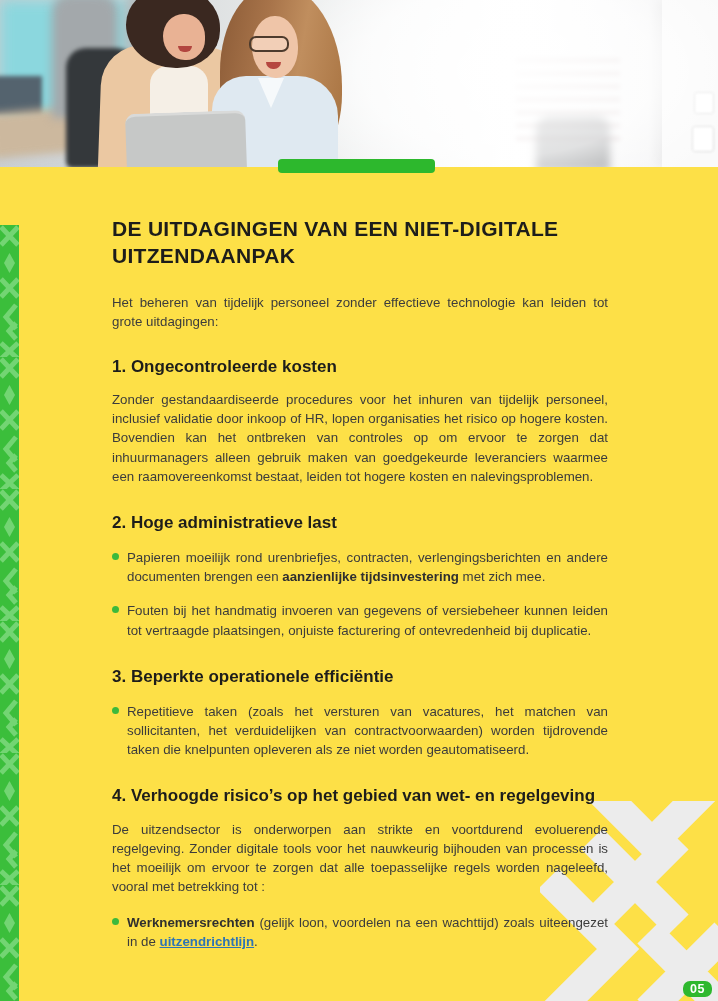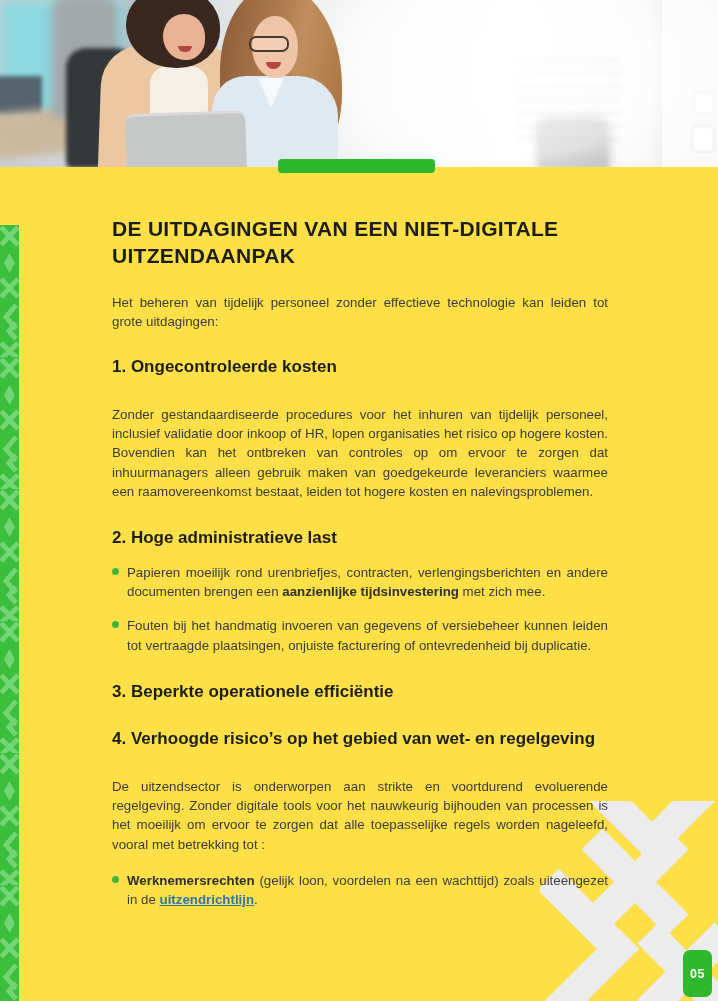--- a/index.html
+++ b/index.html
@@ -59,34 +59,34 @@
   
   .content { position: relative; z-index: 2; margin: 0 110px 0 112px; color: #3c3c3c; }
   .title {
     margin-top: 48px; font-size: 21px; font-weight: bold; color: #1d1d1b;
     letter-spacing: 0.3px; line-height: 1.3; text-transform: uppercase;
   }
   .body-text { font-size: 13.3px; line-height: 1.44; text-align: justify; color: #3c3c3c; }
   .intro { margin-top: 23px; }
   .sec-head { font-size: 17px; font-weight: bold; color: #1d1d1b; line-height: 1.25; }
   .mt-h { margin-top: 26px; }
-  .mt-p { margin-top: 28px; }
+  .mt-p { margin-top: 13px; }
   .bullets { list-style: none; margin-top: 15px; }
   .bullets li { position: relative; padding-left: 15px; margin-bottom: 15px; }
   .bullets li:last-child { margin-bottom: 0; }
   .bullets li .dot {
     position: absolute; left: 0; top: 5px; width: 7px; height: 7px;
     border-radius: 50%; background: #3cb93c;
   }
   strong { color: #2f2f2f; }
   a.doc-link { color: #2e74b5; font-weight: bold; text-decoration: underline; cursor: pointer; }
 
   
   .page-num {
-    position: absolute; right: 6px; bottom: 4px; width: 29px; height: 47px;
+    position: absolute; right: 6px; bottom: 4px; width: 29px; height: 16px;
     background: #2eb82e; border-radius: 7px; color: #fff; font-weight: bold;
     font-size: 12.5px; display: flex; align-items: center; justify-content: center;
     z-index: 4; letter-spacing: 0.5px;
   }
 </style>
 </head>
 <body>
 
 <div class="page">
 
@@ -158,20 +158,23 @@
       <li>
         <span class="dot"></span><span>Papieren moeilijk rond urenbriefjes, contracten, verlengingsberichten en andere documenten brengen een </span><strong>aanzienlijke tijdsinvestering</strong><span> met zich mee.</span>
       </li>
       <li>
         <span class="dot"></span><span>Fouten bij het handmatig invoeren van gegevens of versiebeheer kunnen leiden tot vertraagde plaatsingen, onjuiste facturering of ontevredenheid bij duplicatie.</span>
       </li>
     </ul>
 
     <h2 class="sec-head mt-h">3. Beperkte operationele efficiëntie</h2>
     <ul class="bullets body-text">
+      <li>
+        <span class="dot"></span><span>Repetitieve taken (zoals het versturen van vacatures, het matchen van sollicitanten, het verduidelijken van contractvoorwaarden) worden tijdrovende taken die knelpunten opleveren als ze niet worden geautomatiseerd.</span>
+      </li>
     </ul>
 
     <h2 class="sec-head mt-h">4. Verhoogde risico’s op het gebied van wet- en regelgeving</h2>
     <p class="body-text mt-p">De uitzendsector is onderworpen aan strikte en voortdurend evoluerende regelgeving. Zonder digitale tools voor het nauwkeurig bijhouden van processen is het moeilijk om ervoor te zorgen dat alle toepasselijke regels worden nageleefd, vooral met betrekking tot :</p>
     <ul class="bullets body-text" style="margin-top:17px">
       <li>
         <span class="dot"></span><strong>Werknemersrechten</strong><span> (gelijk loon, voordelen na een wachttijd) zoals uiteengezet in de </span><a class="doc-link">uitzendrichtlijn</a><span>.</span>
       </li>
     </ul>
   </div>

